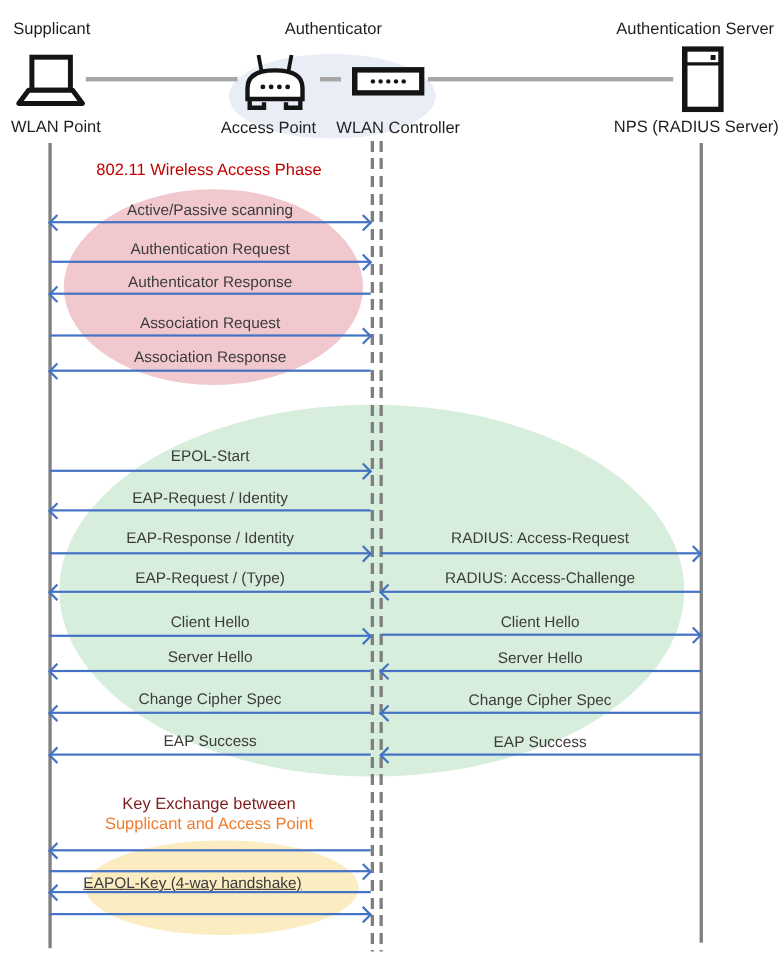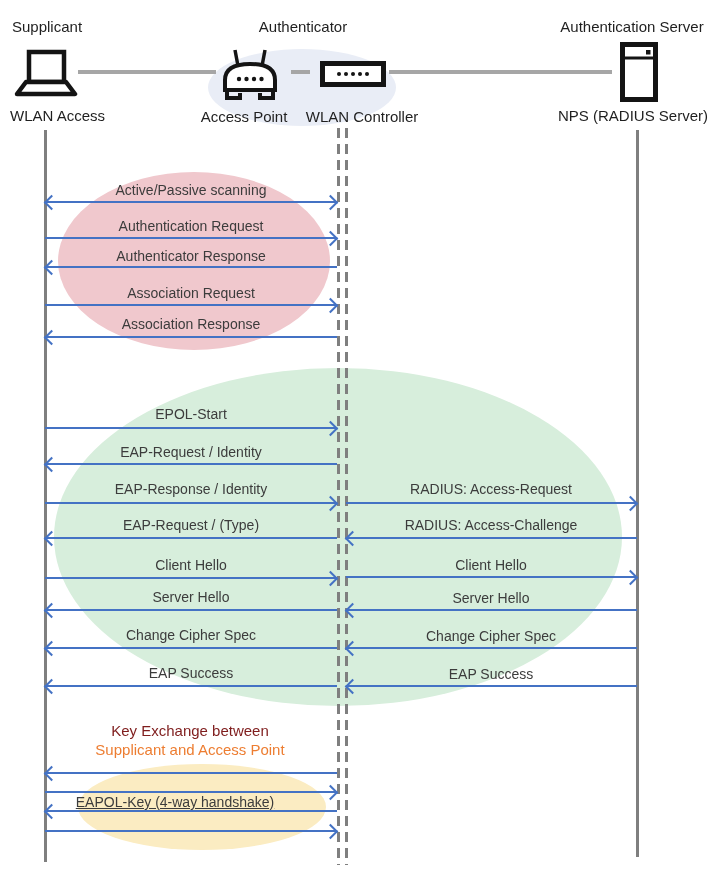--- a/index.html
+++ b/index.html
@@ -85,30 +85,31 @@
     <circle cx="40" cy="13" r="2" fill="#141414"></circle>
     <circle cx="47" cy="13" r="2" fill="#141414"></circle>
   </svg>
 
   <svg class="icon" style="left:620px; top:42px;" width="38" height="60" viewBox="0 0 38 60">
     <rect x="2.5" y="2.5" width="33" height="55" fill="#fff" stroke="#141414" stroke-width="5"></rect>
     <line x1="4" y1="16" x2="34" y2="16" stroke="#141414" stroke-width="3"></line>
     <rect x="26" y="8" width="4.5" height="4.5" fill="#141414"></rect>
   </svg>
 
-  <div class="actor-label" style="left:10px; top:107px;">WLAN Access</div>
+  <div class="actor-label" style="left:10px; top:107px;">WLAN Point</div>
   <div class="actor-label center" style="left:184px; top:108px; width:120px;">Access Point</div>
   <div class="actor-label center" style="left:292px; top:108px; width:140px;">WLAN Controller</div>
   <div class="actor-label center" style="left:533px; top:107px; width:200px;">NPS (RADIUS Server)</div>
 
   <div class="lifeline" style="left:44px; top:130px; height:732px;"></div>
   <div class="lifeline dashed" style="left:337px; top:128px; height:737px;"></div>
   <div class="lifeline dashed" style="left:345px; top:128px; height:737px;"></div>
   <div class="lifeline" style="left:636px; top:130px; height:727px;"></div>
 
+  <div class="phase-title" style="left: 55px; top: 146px; color: rgb(192, 0, 0);">802.11 Wireless Access Phase</div>
   <div class="phase-title" style="left: 55px; top: 722px; color: #7f1d1d;">Key Exchange between</div>
   <div class="phase-title" style="left: 55px; top: 741px; color: rgb(237, 125, 49);">Supplicant and Access Point</div>
 
   <div id="messages-layer">
       <div class="arrow" style="left: 45px; top: 196px; width: 292px;">
         <div class="line"></div>
         <div class="head right"></div>
         <div class="head left"></div>
       </div>
       <div class="msg-label" style="left: 41px; top: 182px;">Active/Passive scanning</div>

